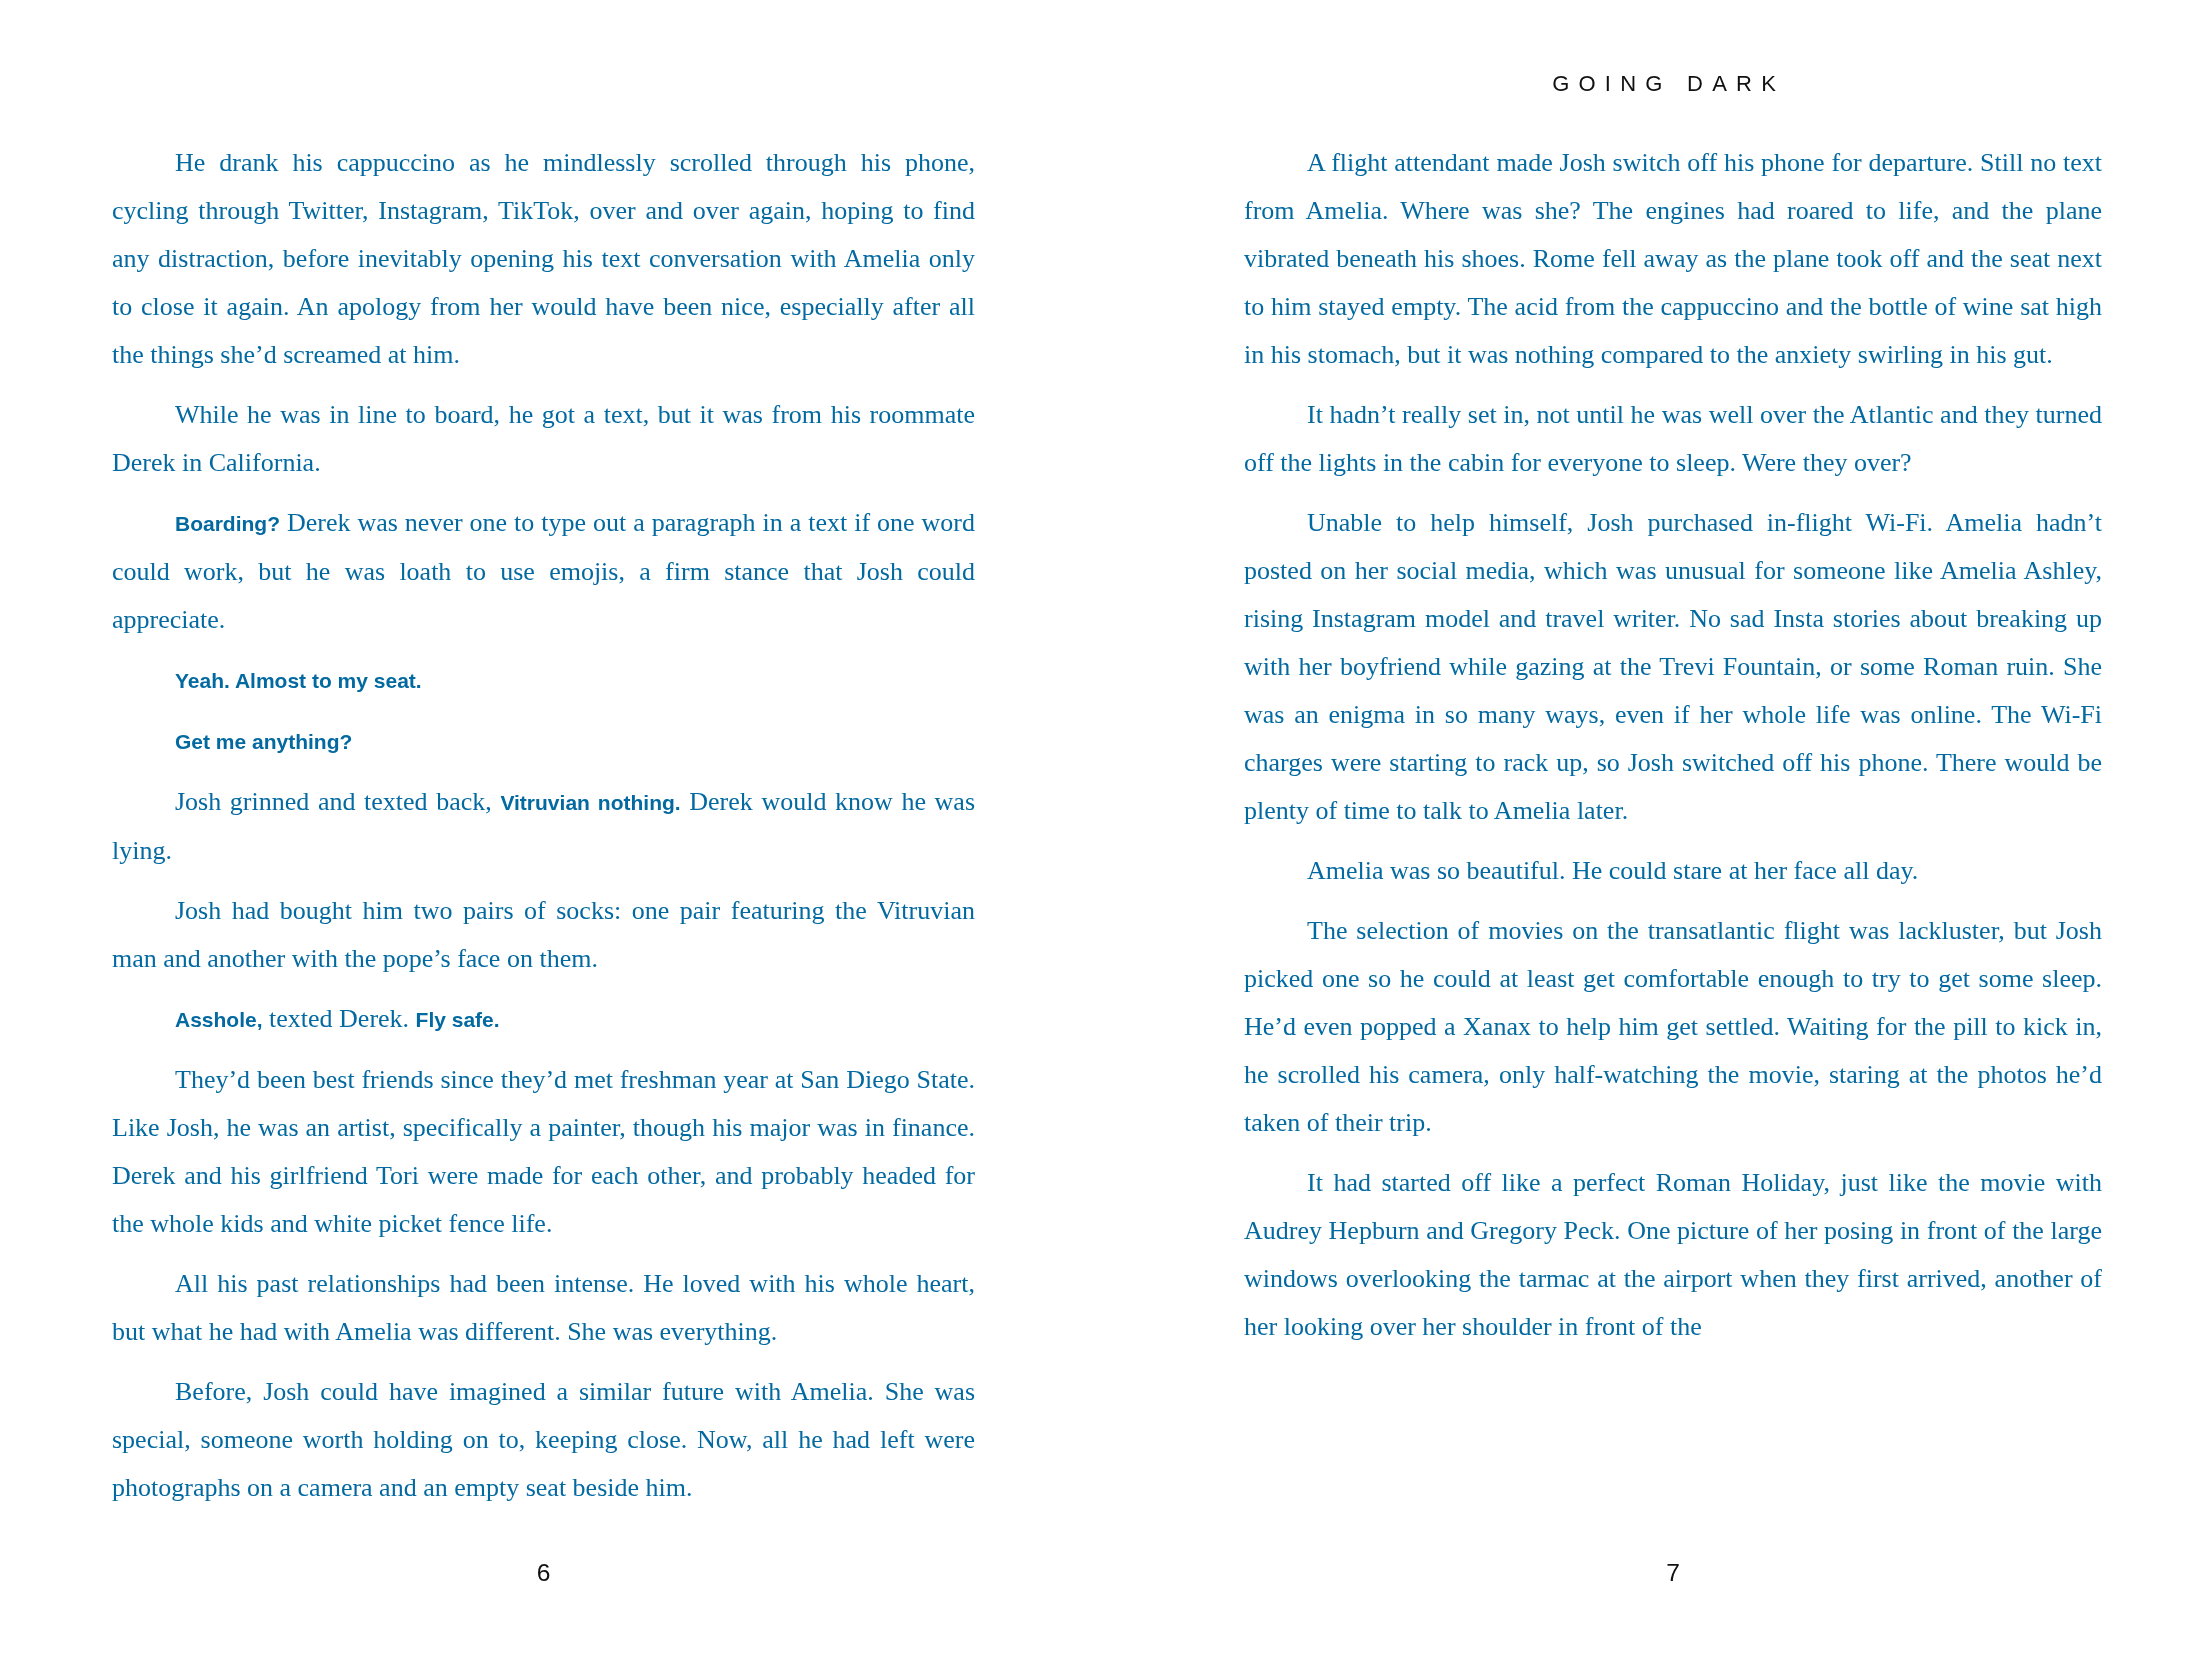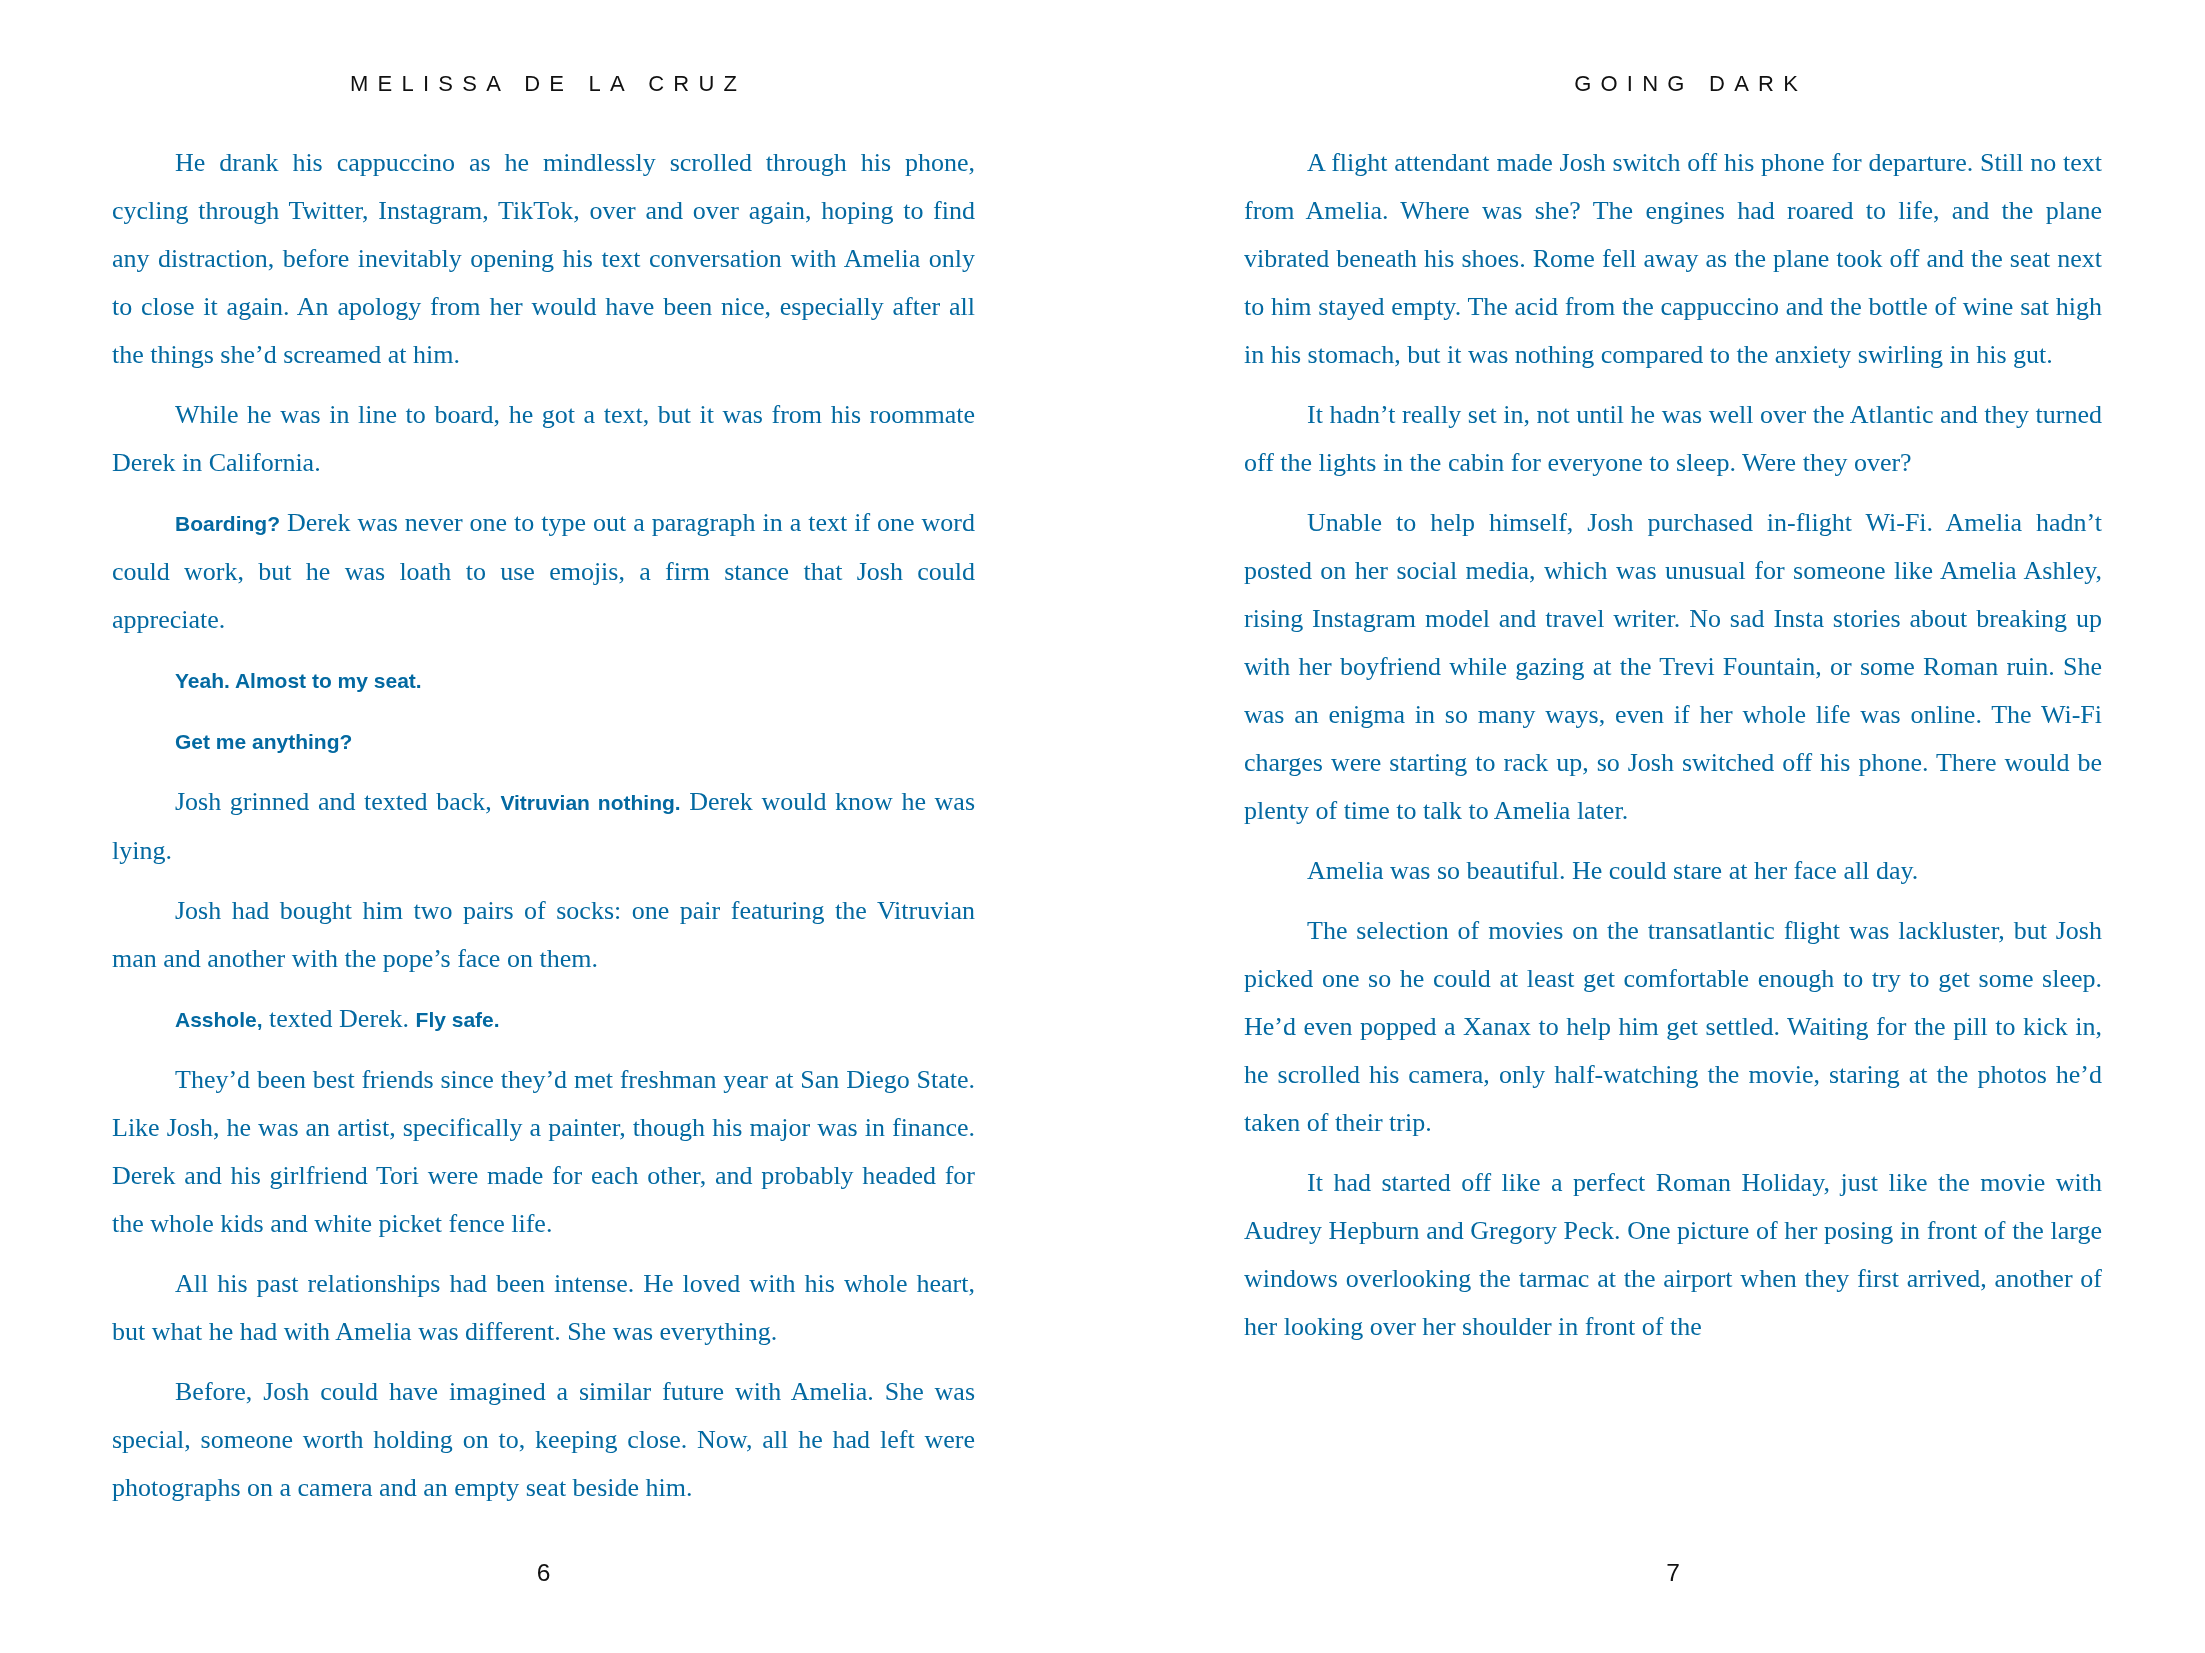--- a/index.html
+++ b/index.html
@@ -33,21 +33,21 @@
     font-family: "Liberation Sans", sans-serif;
     font-size: 22px;
     font-weight: 400;
     letter-spacing: 0.42em;
     text-indent: 0.42em;
     text-align: center;
     white-space: nowrap;
     color: #111111;
   }
   .page.left  .running-header { left: 100px;  width: 887px; }
-  .page.right .running-header { left: 142px;  width: 882px; }
+  .page.right .running-header { left: 120px;  width: 882px; }
 
   .text-col {
     position: absolute;
     top: 127px;
   }
   .page.left  .text-col { left: 100px; width: 887px; }
   .page.right .text-col { left: 129px; width: 882px; }
 
   .text-col p {
     margin: 12px;
@@ -77,21 +77,20 @@
   }
   .page.left  .page-number { left: 100px; width: 887px; }
   .page.right .page-number { left: 129px; width: 882px; }
 </style>
 </head>
 <body>
 
 <div class="spread">
 
   <section class="page left">
-    <div class="running-header">MELISSA DE LA CRUZ</div>
     <div class="text-col">
         <p><span class="seg-body">He drank his cappuccino as he mindlessly scrolled through his phone, cycling through Twitter, Instagram, TikTok, over and over again, hoping to find any distraction, before inevitably opening his text conversation with Amelia only to close it again. An apology from her would have been nice, especially after all the things she’d screamed at him.</span></p>
         <p><span class="seg-body">While he was in line to board, he got a text, but it was from his roommate Derek in California.</span></p>
         <p><span class="seg-sms">Boarding?</span><span class="seg-body"> Derek was never one to type out a paragraph in a text if one word could work, but he was loath to use emojis, a firm stance that Josh could appreciate.</span></p>
         <p><span class="seg-sms">Yeah. Almost to my seat.</span></p>
         <p><span class="seg-sms">Get me anything?</span></p>
         <p><span class="seg-body">Josh grinned and texted back, </span><span class="seg-sms">Vitruvian nothing.</span><span class="seg-body"> Derek would know he was lying.</span></p>
         <p><span class="seg-body">Josh had bought him two pairs of socks: one pair featuring the Vitruvian man and another with the pope’s face on them.</span></p>
         <p><span class="seg-sms">Asshole,</span><span class="seg-body"> texted Derek. </span><span class="seg-sms">Fly safe.</span></p>
         <p><span class="seg-body">They’d been best friends since they’d met freshman year at San Diego State. Like Josh, he was an artist, specifically a painter, though his major was in finance. Derek and his girlfriend Tori were made for each other, and probably headed for the whole kids and white picket fence life.</span></p>

